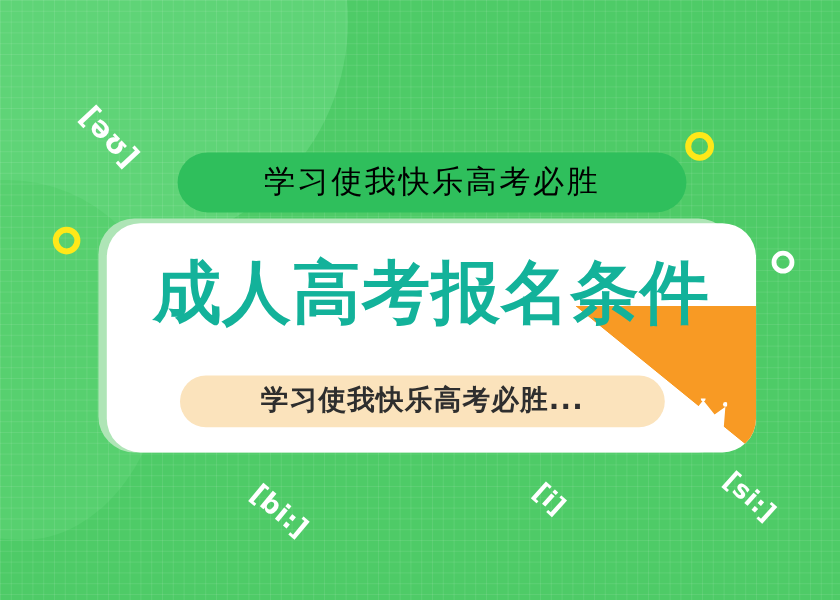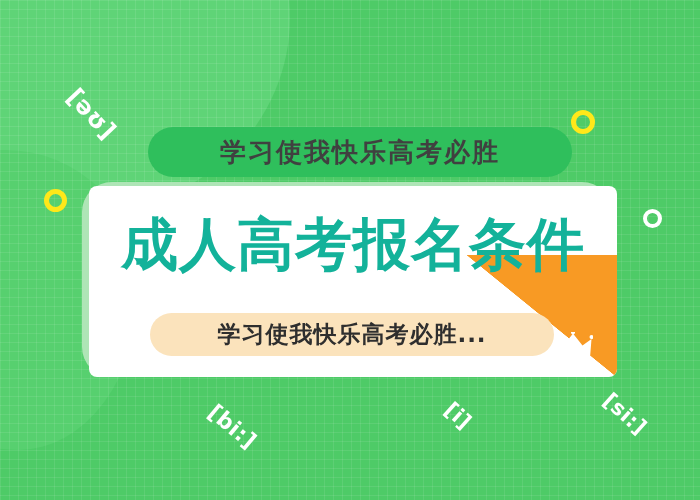--- a/index.html
+++ b/index.html
@@ -103,23 +103,23 @@
     width: 424px;
     height: 50px;
     background: #2FBF5C;
     border-radius: 25px;
     display: flex;
     align-items: center;
     justify-content: center;
     z-index: 6;
   }
   .banner-text {
-    color: #404040;
+    color: #000000;
     font-size: 26px;
-    font-weight: 700;
+    font-weight: 400;
     letter-spacing: 2px;
     line-height: 1;
     font-family: "DejaVu Sans", "Liberation Sans", sans-serif;
   }
 
   
   .card-shadow {
     position: absolute;
     left: 82px;
     top: 182px;
@@ -129,23 +129,24 @@
     border-radius: 30px;
     z-index: 5;
   }
   .card {
     position: absolute;
     left: 89px;
     top: 186px;
     width: 528px;
     height: 191px;
     background: #FFFFFF;
-    border-radius: 8px;
+    border-radius: 28px;
     overflow: hidden;
     z-index: 7;
+    padding-left: 13px;
   }
 
   
   .corner-wedge {
     position: absolute;
     right: 0;
     bottom: 0;
     width: 150px;
     height: 122px;
     background: linear-gradient(

